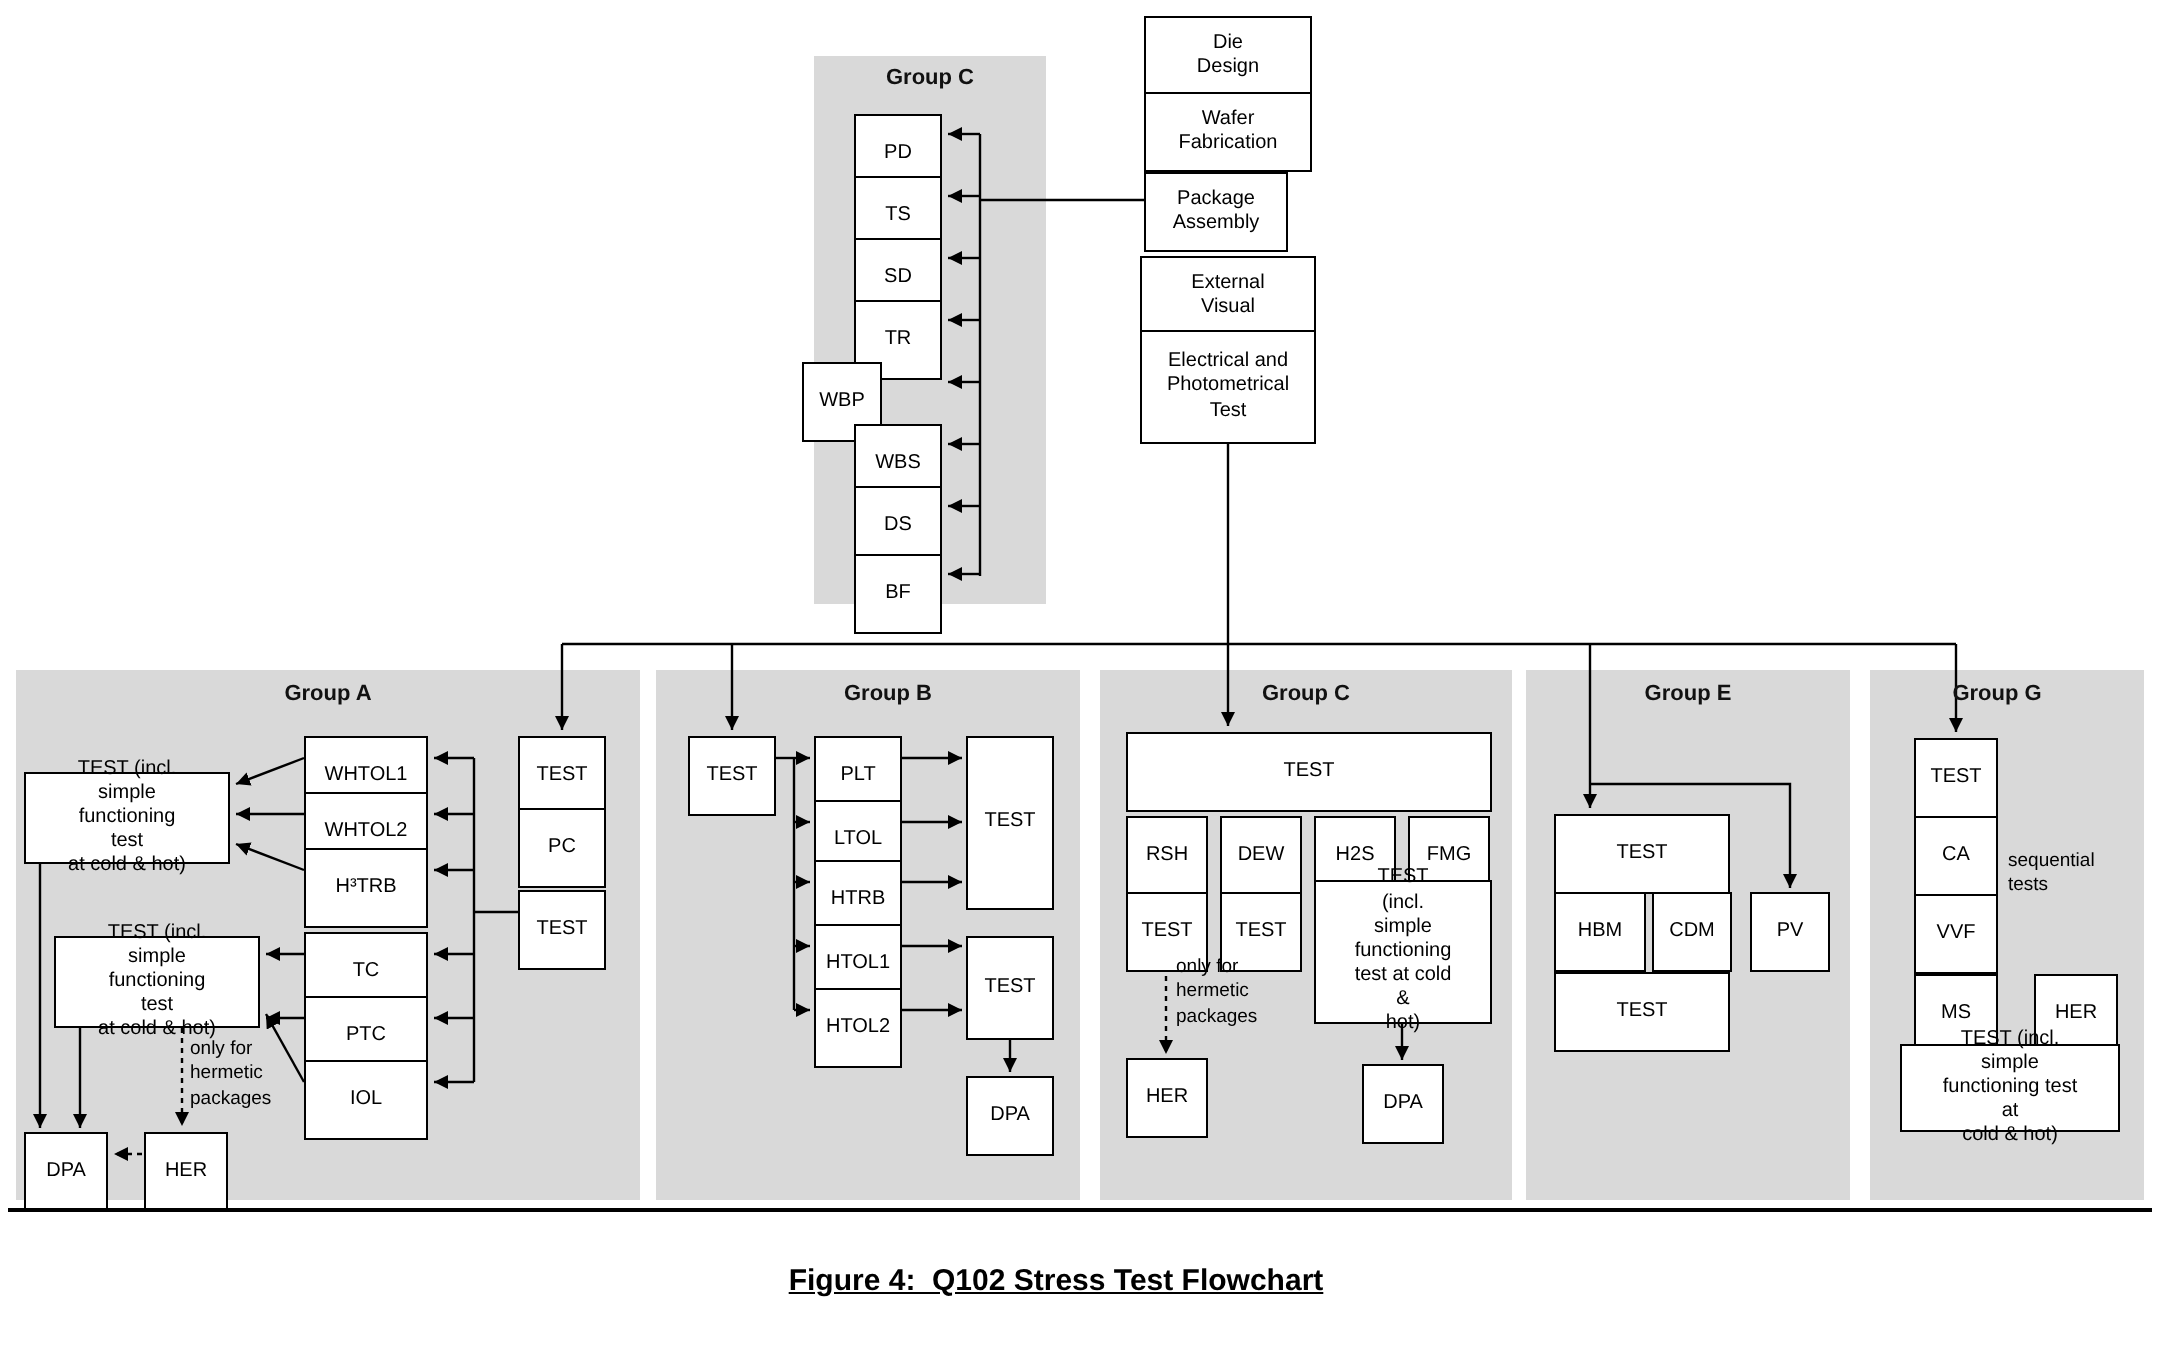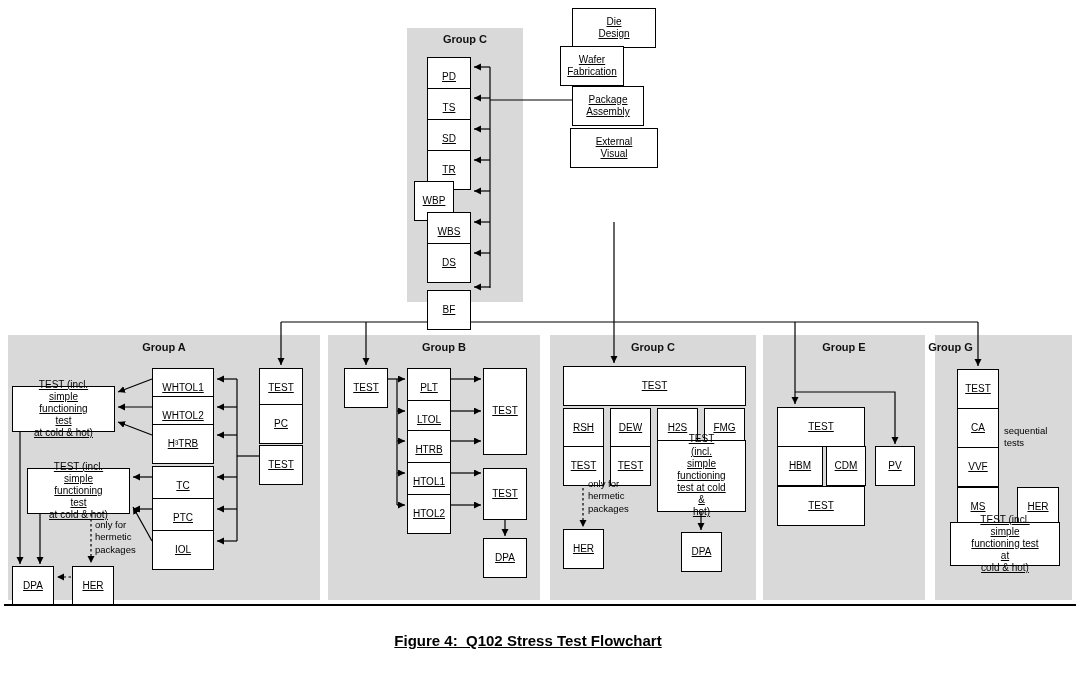--- a/index.html
+++ b/index.html
@@ -2,21 +2,21 @@
 <html style="--panel-bg: #d9d9d9; --line-color: #000000;"><head>
 <meta charset="utf-8">
 <style>
   * { margin:0; padding:0; box-sizing:border-box; }
   html,body { background:#ffffff; }
   body { font-family:"Liberation Sans","DejaVu Sans",sans-serif; color:#000; }
   .canvas { position:relative; width:1080px; height:673px; background:#fff; overflow:hidden; }
   .panel { position:absolute; background:var(--panel-bg,#d9d9d9); }
   .panel-title { position:absolute; font-weight:bold; font-size:11px; text-align:center; color:#111; }
   .box { position:absolute; background:#fff; border:1px solid #000; display:flex; align-items:center; justify-content:center;
-         text-align:center; font-size:10px; line-height:1.22; white-space:pre-line; padding:19px;text-decoration:underline; }
+         text-align:center; font-size:10px; line-height:1.22; white-space:pre-line; padding:19px; }
   .note { position:absolute; font-size:9.5px; line-height:1.3; white-space:pre-line; text-align:left; }
   .connectors { position:absolute; left:0; top:0; pointer-events:none; }
   .divider { position:absolute; background:#000; }
   .caption { position:absolute; font-weight:bold; font-size:15px; text-decoration:underline; text-align:center; white-space:pre; }
 </style>
 </head>
 <body>
 
 <div class="canvas">
 
@@ -117,38 +117,41 @@
       <line x1="978" y1="509" x2="978" y2="520" marker-end="url(#arw)"></line>
       <line x1="1038" y1="509" x2="1038" y2="520" marker-end="url(#arw)"></line>
     </g>
   </svg>
 
   <div class="panel-title" style="left:407px;top:33px;width:116px">Group C</div>
   <div class="panel-title" style="left:8px;top:341px;width:312px">Group A</div>
   <div class="panel-title" style="left:328px;top:341px;width:232px">Group B</div>
   <div class="panel-title" style="left:550px;top:341px;width:206px">Group C</div>
   <div class="panel-title" style="left:763px;top:341px;width:162px">Group E</div>
-  <div class="panel-title" style="left:882px;top:341px;width:137px">Group G</div>
+  <div class="panel-title" style="left:930px;top:341px;width:137px">Group G</div>
 
   <div class="box" style="left:572px;top:8px;width:84px;height:26px">Die
 Design</div>
-  <div class="box" style="left:560px;top:46px;width:64px;height:28px">Wafer
+  <div class="box" style="left:572px;top:46px;width:84px;height:28px">Wafer
 Fabrication</div>
   <div class="box" style="left:572px;top:86px;width:72px;height:28px">Package
 Assembly</div>
   <div class="box" style="left:570px;top:128px;width:88px;height:23px">External Visual</div>
+  <div class="box" style="left:570px;top:165px;width:88px;height:57px">Electrical and
+Photometrical
+Test</div>
 
   <div class="box" style="left:427px;top:57px;width:44px;height:21px">PD</div>
   <div class="box" style="left:427px;top:88px;width:44px;height:21px">TS</div>
   <div class="box" style="left:427px;top:119px;width:44px;height:21px">SD</div>
   <div class="box" style="left:427px;top:150px;width:44px;height:21px">TR</div>
-  <div class="box" style="left:414px;top:181px;width:24px;height:21px">WBP</div>
+  <div class="box" style="left:401px;top:181px;width:24px;height:21px">WBP</div>
   <div class="box" style="left:427px;top:212px;width:44px;height:35px">WBS</div>
   <div class="box" style="left:427px;top:243px;width:44px;height:21px">DS</div>
-  <div class="box" style="left:427px;top:290px;width:44px;height:21px">BF</div>
+  <div class="box" style="left:427px;top:277px;width:44px;height:21px">BF</div>
 
   <div class="box" style="left:259px;top:368px;width:44px;height:22px">TEST</div>
   <div class="box" style="left:259px;top:404px;width:44px;height:22px">PC</div>
   <div class="box" style="left:259px;top:445px;width:44px;height:22px">TEST</div>
   <div class="box" style="left:152px;top:368px;width:62px;height:38px">WHTOL1</div>
   <div class="box" style="left:152px;top:396px;width:62px;height:38px">WHTOL2</div>
   <div class="box" style="left:152px;top:424px;width:62px;height:22px">H³TRB</div>
   <div class="box" style="left:152px;top:466px;width:62px;height:22px">TC</div>
   <div class="box" style="left:152px;top:498px;width:62px;height:22px">PTC</div>
   <div class="box" style="left:152px;top:530px;width:62px;height:22px">IOL</div>

